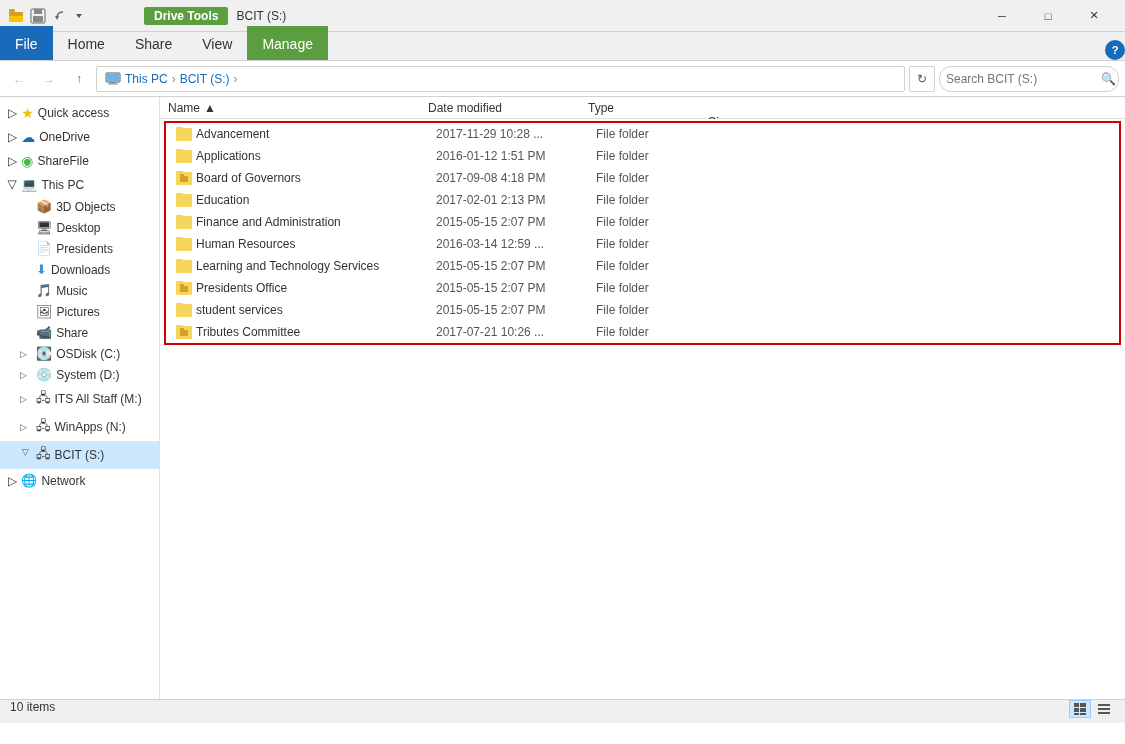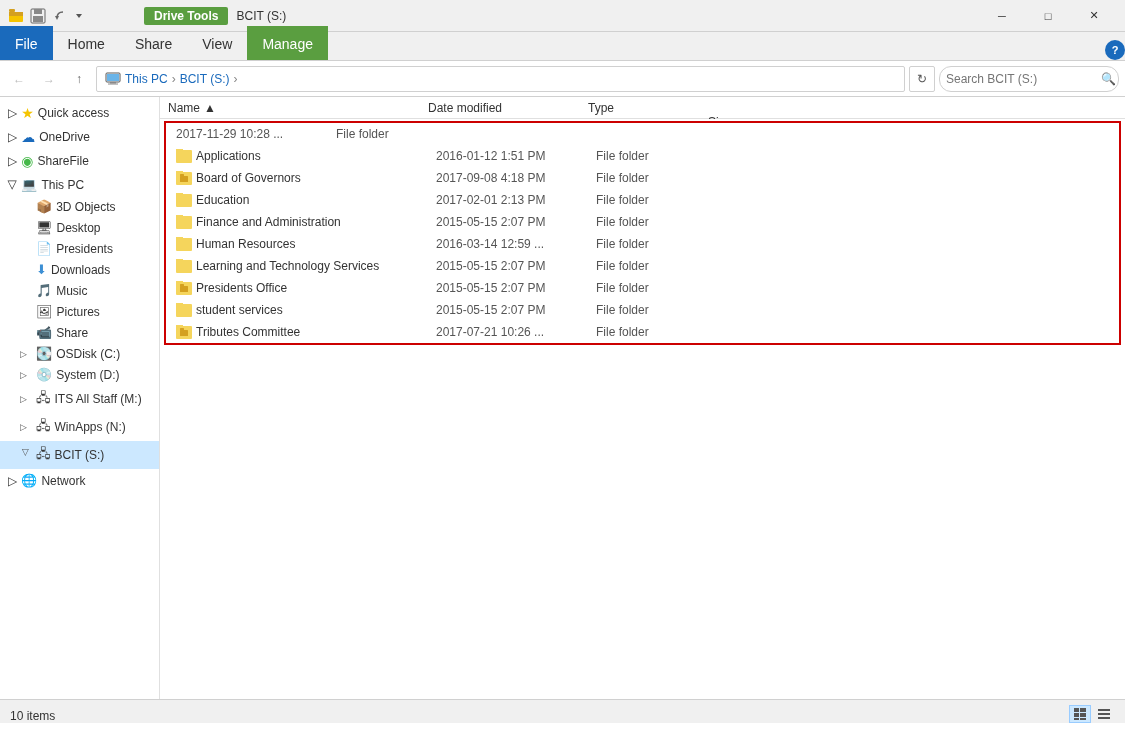--- a/index.html
+++ b/index.html
@@ -305,21 +305,21 @@
       background: #f5d55c;
       border-radius: 2px 2px 0 0;
     }
 
     
     .status-bar {
       height: 24px;
       background: #f0f0f0;
       border-top: 1px solid #d0d0d0;
       display: flex;
-      align-items: flex-end;
+      align-items: flex-start;
       padding: 0 10px;
       font-size: 12px;
       color: #333;
       justify-content: space-between;
     }
     .status-view-icons {
       display: flex;
       gap: 2px;
     }
     .view-icon-btn {
@@ -517,20 +517,24 @@
       <div class="col-header col-date">Date modified</div>
       <div class="col-header col-type">Type</div>
       <div class="col-header col-size">Size</div>
     </div>
 
     <div class="file-list">
 
       <div style="border: 2px solid #cc0000; margin: 2px 4px;">
 
         <div class="file-row">
+          <div class="file-cell name">
+            <div class="folder-icon"></div>
+            <span>Advancement</span>
+          </div>
           <div class="file-cell date">2017-11-29 10:28 ...</div>
           <div class="file-cell type">File folder</div>
           <div class="file-cell size"></div>
         </div>
 
         <div class="file-row">
           <div class="file-cell name">
             <div class="folder-icon"></div>
             <span>Applications</span>
           </div>

